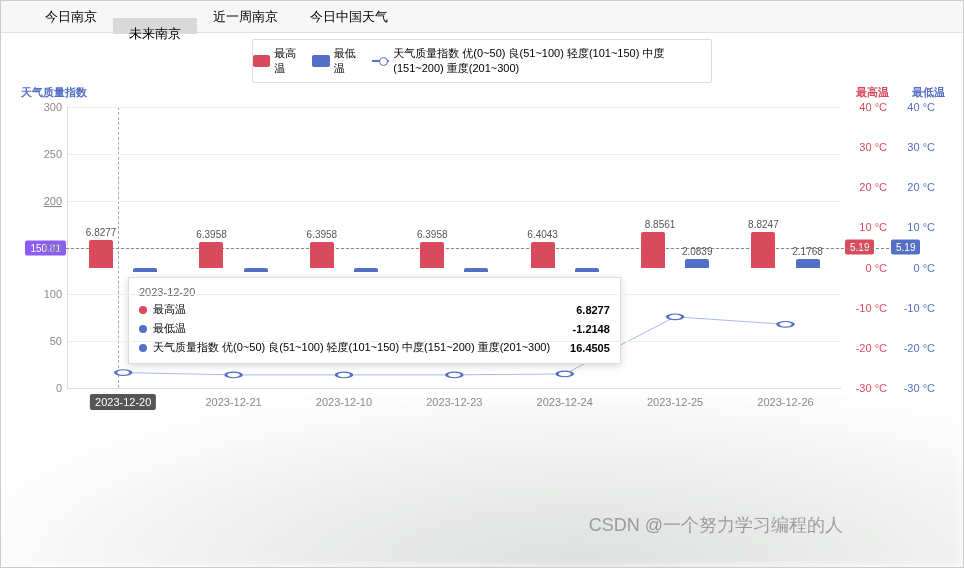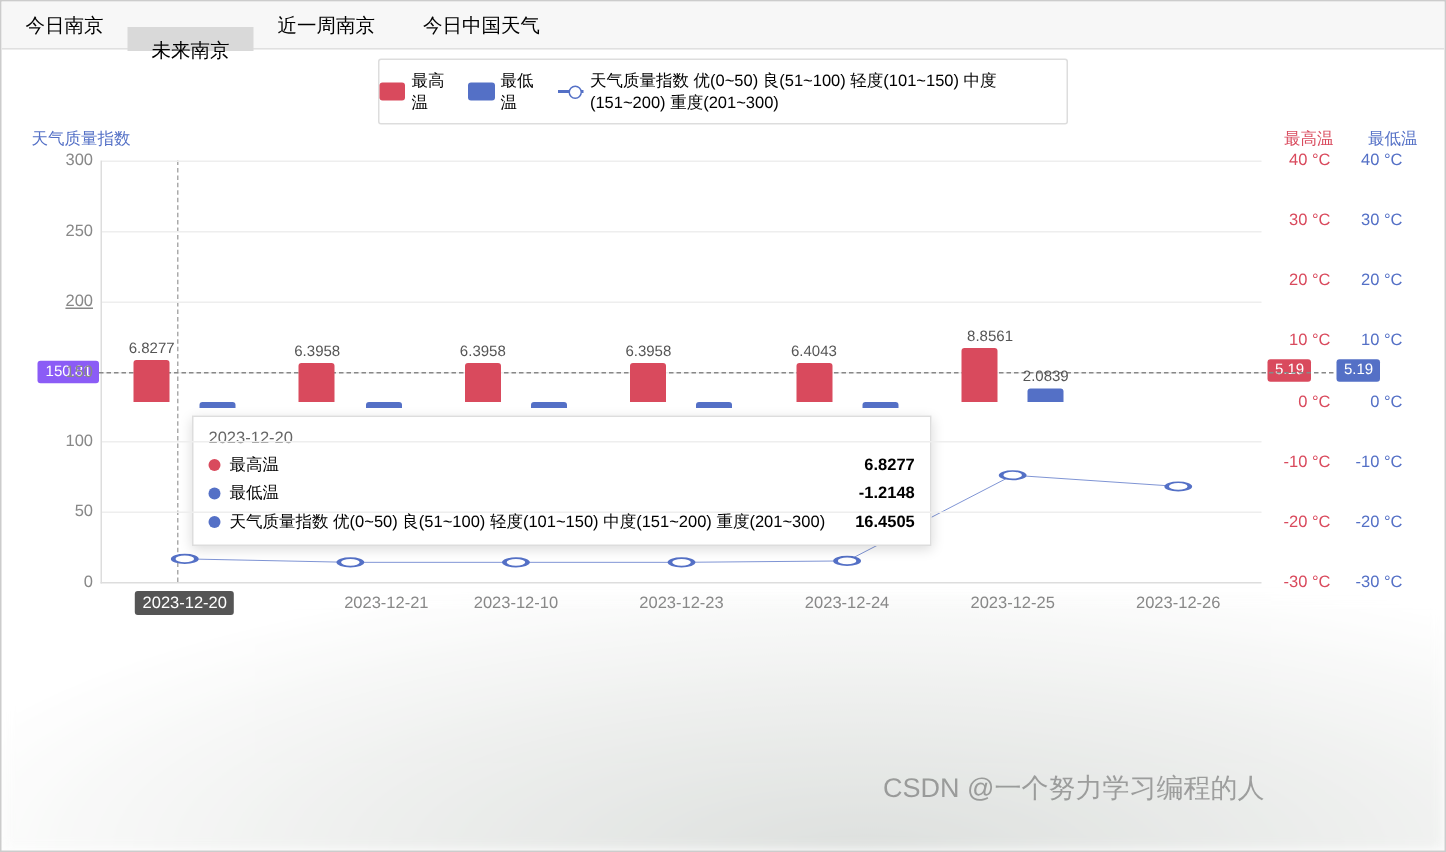--- a/index.html
+++ b/index.html
@@ -1,26 +1,26 @@
 <!DOCTYPE html>
 <html><head>
 <meta charset="utf-8">
 <style>
 * { box-sizing: border-box; margin: 0; padding: 0; }
 body { font-family: Arial, "Microsoft YaHei", sans-serif; font-size: 12px; background: #fff; width: 964px; height: 568px; position: relative; overflow: hidden; border: 1px solid #ccc; }
-.tabs { display: flex; background: #f7f7f7; border-bottom: 1px solid #e0e0e0; height: 32px; }
+.tabs { display: flex; background: #f7f7f7; border-bottom: 1px solid #e0e0e0; height: 32px; padding-left: 28px; }
 .tab { padding: 8px 16px; cursor: pointer; font-size: 13px; line-height: 16px; }
 .tab.active { background: #d9d9d9; margin-top: 17px; }
 .legend-row { display: flex; justify-content: center; gap: 12px; padding: 6px 0; font-size: 11px; border: 1px solid #ddd; width: 460px; margin: 6px auto; border-radius: 2px; align-items: center; }
 .legend-item { display: flex; align-items: center; gap: 4px; }
 .lg-box { width: 22px; height: 12px; border-radius: 2px; }
 .lg-line { width: 22px; height: 2px; background: #5470c6; position: relative; }
 .lg-line::after { content:""; width:7px; height:7px; border:1px solid #5470c6; border-radius:50%; background:#fff; position:absolute; left:7px; top:-3px; }
 .chart { position: relative; height: 330px; margin: 0 10px; }
-.y-title { position: absolute; top: -4px; font-size: 11px; }
+.y-title { position: absolute; top: -4px; font-size: 11px; font-weight: bold; }
 .y-title.left { left: 10px; color: #5470c6; }
 .y-title.r1 { right: 64px; color: #d94a5d; }
 .y-title.r2 { right: 8px; color: #5470c6; }
 .plot { position: absolute; left: 56px; right: 112px; top: 18px; bottom: 30px; border-left: 1px solid #ddd; border-bottom: 1px solid #ddd; }
 .grid-h { position: absolute; left:0; right:0; border-top: 1px solid #eee; }
 .crosshair { position: absolute; top:0; bottom:0; left: 6.5%; border-left: 1px dashed #aaa; }
 .dashline { position:absolute; left:-2px; right:-48px; border-top:1px dashed #888; }
 .left-tick { position: absolute; right: 100%; margin-right: 6px; font-size: 11px; color: #888; transform: translateY(-50%); }
 .right-tick { position: absolute; left: 100%; font-size: 11px; transform: translateY(-50%); white-space: nowrap; }
 .right-tick.r1 { margin-left: 6px; color: #d94a5d; width: 40px; text-align: right; }
@@ -146,21 +146,21 @@
         <div class="bar" style="background: rgb(217, 74, 93); left: calc(30% - 12px); bottom: 42.8571%; height: 9.75386%;"></div>
         <div class="bar-label" style="left: 30%; bottom: calc(52.611% + 2px);">6.8277</div>
         <div class="bar" style="background: rgb(84, 112, 198); left: calc(70% - 12px); top: 57.1429%; height: 1.73543%;"></div>
       </div>
       <div class="x-tick active" style="left: 7.14%;">2023-12-20</div>
       <div class="slot" style="left: 14.28%;">
         <div class="bar" style="background: rgb(217, 74, 93); left: calc(30% - 12px); bottom: 42.8571%; height: 9.13686%;"></div>
         <div class="bar-label" style="left: 30%; bottom: calc(51.994% + 2px);">6.3958</div>
         <div class="bar" style="background: rgb(84, 112, 198); left: calc(70% - 12px); top: 57.1429%; height: 1.42857%;"></div>
       </div>
-      <div class="x-tick" style="left: 21.42%; margin-left: 24px;">2023-12-21</div>
+      <div class="x-tick" style="left: 21.42%;">2023-12-21</div>
       <div class="slot" style="left: 28.56%;">
         <div class="bar" style="background: rgb(217, 74, 93); left: calc(30% - 12px); bottom: 42.8571%; height: 9.13686%;"></div>
         <div class="bar-label" style="left: 30%; bottom: calc(51.994% + 2px);">6.3958</div>
         <div class="bar" style="background: rgb(84, 112, 198); left: calc(70% - 12px); top: 57.1429%; height: 1.42857%;"></div>
       </div>
       <div class="x-tick" style="left: 35.7%;">2023-12-10</div>
       <div class="slot" style="left: 42.84%;">
         <div class="bar" style="background: rgb(217, 74, 93); left: calc(30% - 12px); bottom: 42.8571%; height: 9.13686%;"></div>
         <div class="bar-label" style="left: 30%; bottom: calc(51.994% + 2px);">6.3958</div>
         <div class="bar" style="background: rgb(84, 112, 198); left: calc(70% - 12px); top: 57.1429%; height: 1.42857%;"></div>
@@ -172,18 +172,24 @@
         <div class="bar" style="background: rgb(84, 112, 198); left: calc(70% - 12px); top: 57.1429%; height: 1.42857%;"></div>
       </div>
       <div class="x-tick" style="left: 64.26%;">2023-12-24</div>
       <div class="slot" style="left: 71.4%;">
         <div class="bar" style="background: rgb(217, 74, 93); left: calc(30% - 12px); bottom: 42.8571%; height: 12.6516%;"></div>
         <div class="bar-label" style="left: 30%; bottom: calc(55.5087% + 2px); padding-left: 14px;">8.8561</div>
         <div class="bar" style="background: rgb(84, 112, 198); left: calc(70% - 12px); bottom: 42.8571%; height: 2.977%;"></div>
         <div class="bar-label" style="left: 70%; bottom: calc(45.8341% + 2px);">2.0839</div>
       </div>
       <div class="x-tick" style="left: 78.54%;">2023-12-25</div>
+      <div class="slot" style="left: 85.68%;">
+        <div class="bar" style="background: rgb(217, 74, 93); left: calc(30% - 12px); bottom: 42.8571%; height: 12.6067%;"></div>
+        <div class="bar-label" style="left: 30%; bottom: calc(55.4639% + 2px);">8.8247</div>
+        <div class="bar" style="background: rgb(84, 112, 198); left: calc(70% - 12px); bottom: 42.8571%; height: 3.10971%;"></div>
+        <div class="bar-label" style="left: 70%; bottom: calc(45.9669% + 2px);">2.1768</div>
+      </div>
       <div class="x-tick" style="left: 92.82%;">2023-12-26</div>
     </div>
 </div>
 
 <div class="bg-blur"></div>
 <div class="watermark">CSDN @一个努力学习编程的人</div>
 
 </body></html>

